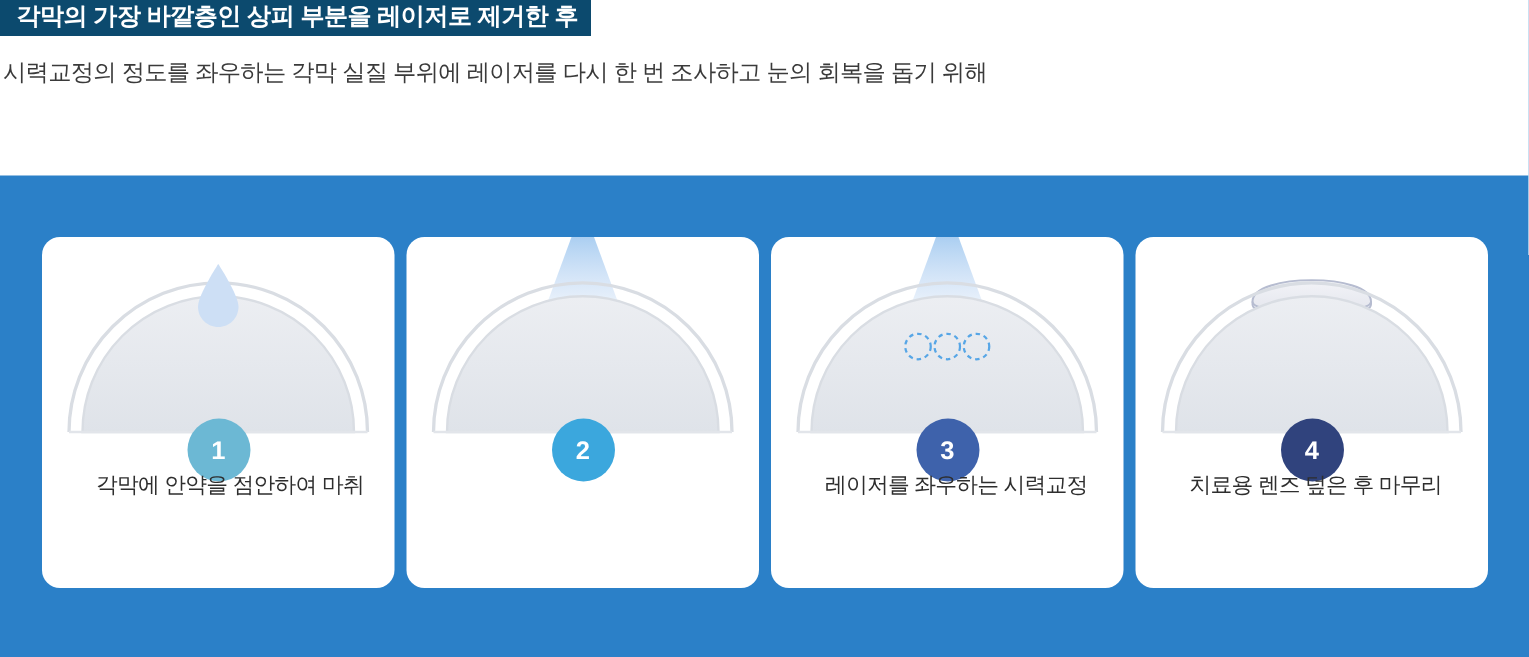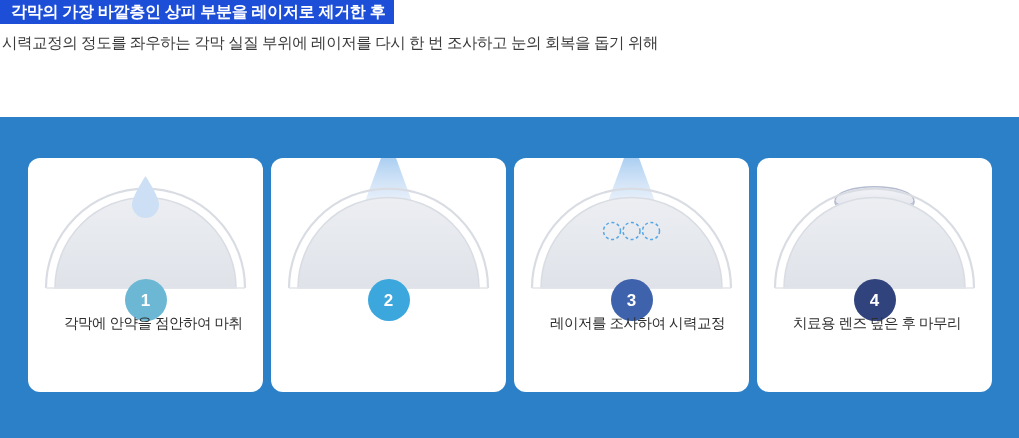--- a/index.html
+++ b/index.html
@@ -29,21 +29,21 @@
     font-weight: bold;
     line-height: 24px;
     height: 24px;
     padding: 0 9px 0 11px;
     letter-spacing: -0.3px;
     white-space: nowrap;
   }
 
   
   .body-copy {
-    margin: 6px 0 0 0;
+    margin: 12px 0 0 0;
     padding: 0 0 0 2px;
     color: #3a3a3a;
     font-size: 15.5px;
     line-height: 25px;
     letter-spacing: -0.45px;
   }
   .body-copy .line { display: block; white-space: nowrap; }
 
   
   .panel {
@@ -108,21 +108,21 @@
     color: #ffffff;
     font-size: 17px;
     font-weight: bold;
     line-height: 1;
   }
 </style>
 </head>
 <body>
 
 <div class="headline-wrap">
-  <span class="headline" style="background: #1d4ed8; color: rgb(255, 255, 255);">각막의 가장 바깥층인 상피 부분을 레이저로 제거한 후</span>
+  <span class="headline" style="background: #0c4a6e; color: rgb(255, 255, 255);">각막의 가장 바깥층인 상피 부분을 레이저로 제거한 후</span>
 </div>
 
 <div class="body-copy">
   <span class="line">시력교정의 정도를 좌우하는 각막 실질 부위에 레이저를 다시 한 번 조사하고 눈의 회복을 돕기 위해</span>
 </div>
 
 <div class="panel" style="background: rgb(43, 128, 200);">
   <div class="cards">
 
     <div class="card">
@@ -203,21 +203,21 @@
           <g fill="none" stroke="#57a6e6" stroke-width="1.5" stroke-dasharray="3 2.6">
             <circle cx="98" cy="73" r="8.5"></circle>
             <circle cx="117.5" cy="73" r="8.5"></circle>
             <circle cx="137" cy="73" r="8.5"></circle>
           </g>
         </svg>
       </div>
       <div class="badge" style="background:#3e62ab">
         <span>3</span>
       </div>
-      <div class="caption">레이저를 조사하여 시력교정</div>
+      <div class="caption">레이저를 좌우하는 시력교정</div>
     </div>
 
     <div class="card">
       <div class="art">
         <svg width="235" height="165" viewBox="0 0 235 165" xmlns="http://www.w3.org/2000/svg">
           <defs>
             <linearGradient id="domegrad4" x1="0" y1="0" x2="0" y2="1">
               <stop offset="0%" stop-color="#eceef2"></stop>
               <stop offset="100%" stop-color="#dfe3e9"></stop>
             </linearGradient>

